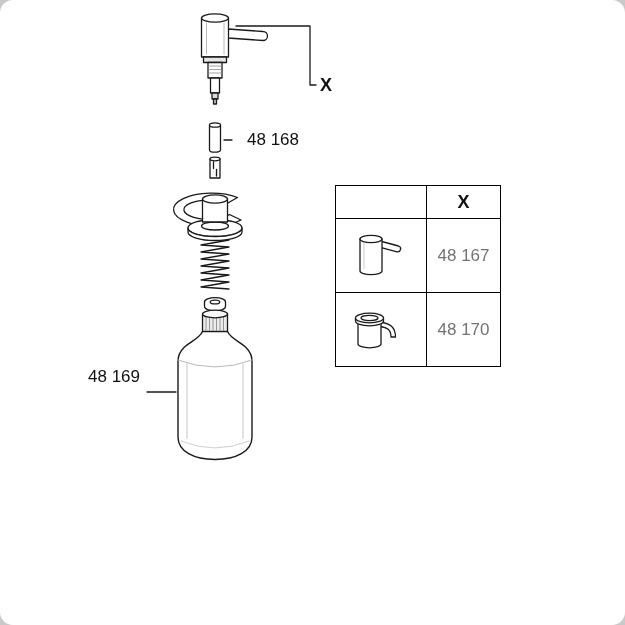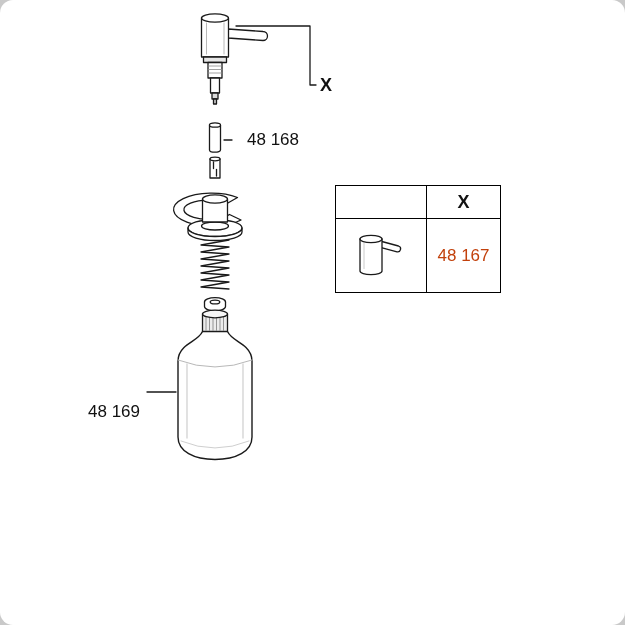--- a/index.html
+++ b/index.html
@@ -36,21 +36,21 @@
     border-collapse: collapse;
     background: #ffffff;
   }
   .parts-table th, .parts-table td {
     border: 1.5px solid #000000;
     text-align: center;
     vertical-align: middle;
     padding: 0;
   }
   .parts-table th { height: 32px; font-size: 18px; font-weight: 700; color: #111; }
-  .parts-table td { height: 73px; font-size: 17px; color: #c2410c; }
+  .parts-table td { height: 73px; font-size: 17px; color: #737373; }
   .icon-col { width: 90px; }
   .x-col { width: 73px; }
   .icon-cell svg { display: block; margin: 0 auto; }
 </style>
 </head>
 <body>
 
 <div class="card">
 
   <svg class="diagram-svg" width="625" height="625" viewBox="0 0 625 625">
@@ -129,21 +129,21 @@
         <line x1="223.5" y1="315.5" x2="223.5" y2="330.5" stroke="#8a8a8a" stroke-width="0.9"></line>
         <ellipse cx="215" cy="314" rx="12.5" ry="3.8" fill="#f7f7f7"></ellipse>
       </g>
 
       <line x1="147" y1="392" x2="176" y2="392"></line>
     </g>
   </svg>
 
   <div class="callout bold" style="left:320px; top:76px;">X</div>
   <div class="callout" style="left:236px; top:131px;margin-left:11px;">48 168</div>
-  <div class="callout" style="left:88px; top:403px;">48 169</div>
+  <div class="callout" style="left:88px; top:368px;">48 169</div>
 
   <table class="parts-table">
     <thead>
       <tr>
         <th class="icon-col"></th>
         <th class="x-col">X</th>
       </tr>
     </thead>
     <tbody>
       <tr>
@@ -152,16 +152,30 @@
             <g fill="#ffffff" stroke="#1a1a1a" stroke-width="1.3" stroke-linejoin="round">
               <path d="M30 11 L48.5 16 A3 3 0 0 1 47 21.8 L28.5 16.8 Z"></path>
               <path d="M10 9 L10 41 A11 3.6 0 0 0 32 41 L32 9 Z"></path>
               <line x1="14" y1="13" x2="14" y2="39" stroke="#c4c4c4" stroke-width="0.9"></line>
               <ellipse cx="21" cy="9" rx="11" ry="3.6"></ellipse>
             </g>
           </svg>
         </td>
         <td>48 167</td>
       </tr>
+      <tr>
+        <td class="icon-cell">
+          <svg width="62" height="52" viewBox="0 0 62 52">
+            <g fill="#ffffff" stroke="#1a1a1a" stroke-width="1.3" stroke-linejoin="round">
+              <path d="M30 18 C40 19.5 45.5 23 45.5 33 L41 33 C41 25.5 37 23.5 30 22.5 Z"></path>
+              <path d="M8 16 L8 40 A11.5 3.8 0 0 0 31 40 L31 16 Z"></path>
+              <path d="M5.5 14 L5.5 17 A14 4.8 0 0 0 33.5 17 L33.5 14"></path>
+              <ellipse cx="19.5" cy="14" rx="14" ry="4.8"></ellipse>
+              <ellipse cx="19.5" cy="14" rx="8.5" ry="2.6"></ellipse>
+            </g>
+          </svg>
+        </td>
+        <td>48 170</td>
+      </tr>
     </tbody>
   </table>
 
 </div>
 
 </body></html>

